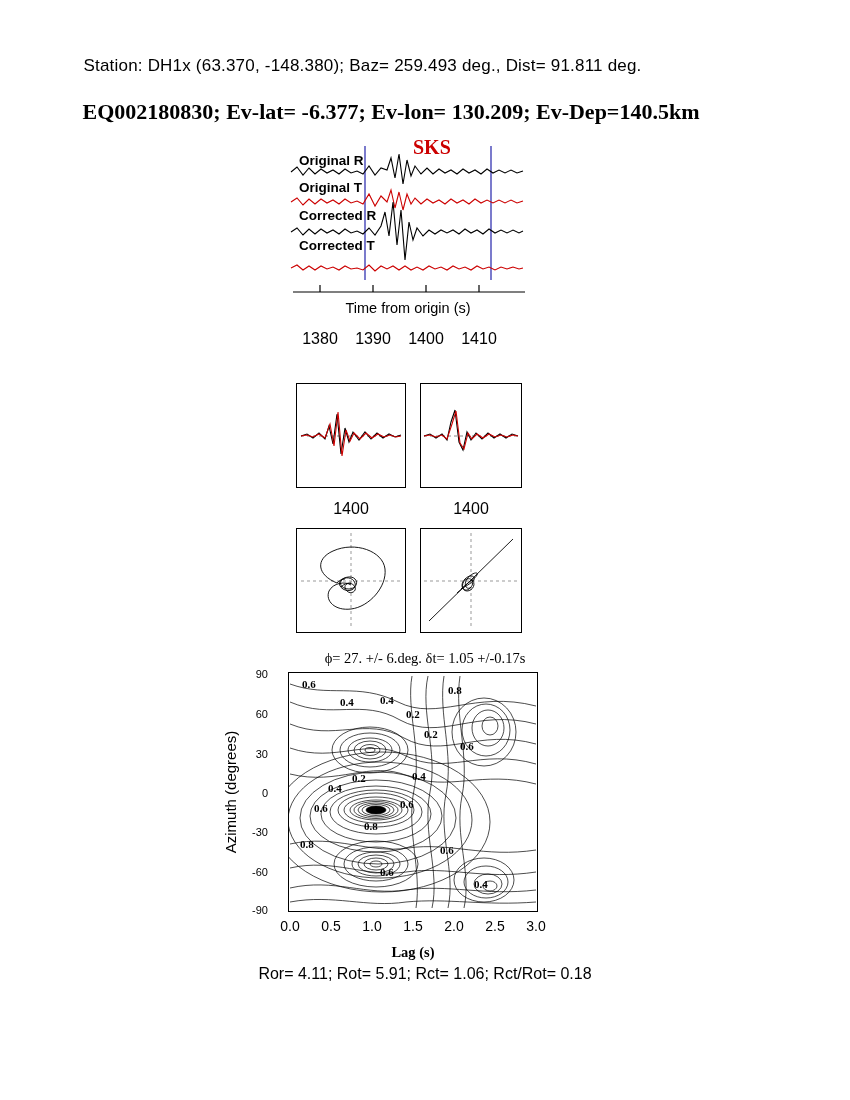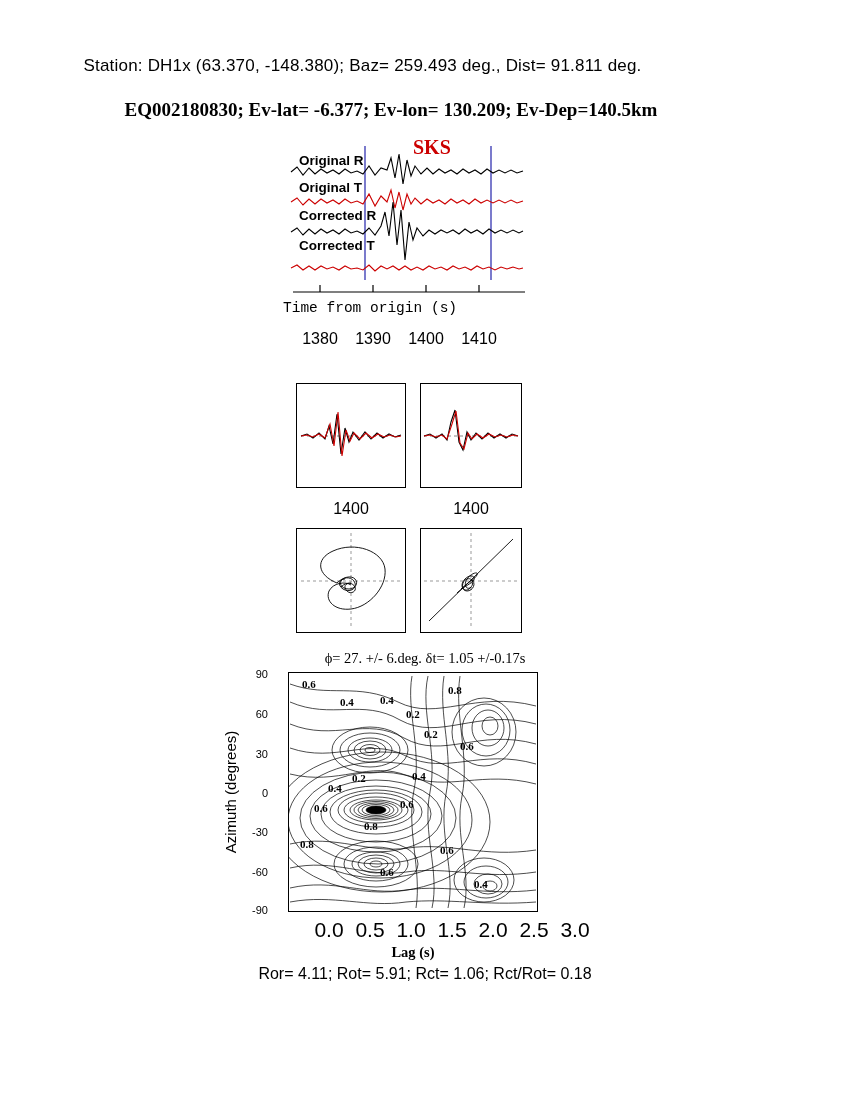--- a/index.html
+++ b/index.html
@@ -34,21 +34,21 @@
     letter-spacing: 0.2px;
   }
   .header-line2 {
     position: absolute;
     top: 99px;
     left: 0;
     width: 782px;
     text-align: center;
     font-family: "Liberation Serif", serif;
     font-weight: bold;
-    font-size: 19px;
+    font-size: 22px;
   }
 
   
   .wave-panel {
     position: absolute;
     left: 283px;
     top: 140px;
     width: 250px;
     height: 215px;
   }
@@ -72,22 +72,22 @@
   }
   .tl1 { left: 16px;  top: 13px; }
   .tl2 { left: 16px;  top: 40px; }
   .tl3 { left: 16px;  top: 68px; }
   .tl4 { left: 16px;  top: 98px; }
 
   .time-axis-label {
     position: absolute;
     left: 0; top: 160px;
     width: 250px;
-    text-align: left;
-    font-family: Liberation Mono, monospace;
+    text-align: center;
+    font-family: Liberation Sans, sans-serif;
     font-size: 14.5px;
   }
   .tick-labels {
     position: absolute;
     left: 0;
     top: 190px;
     width: 250px;
     font-family: "Liberation Sans", sans-serif;
     font-size: 16px;
   }
@@ -147,23 +147,22 @@
     right: 254px;
     font-family: "Liberation Sans", sans-serif;
     font-size: 11px;
     white-space: nowrap;
     transform: translateY(-50%);
   }
   .x-tick {
     position: absolute;
     top: 246px;
     font-family: "Liberation Sans", sans-serif;
-    font-size: 21px;
+    font-size: 14px;
     transform: translateX(-50%);
-    margin-left: 39px;
   }
   .ylabel {
     position: absolute;
     left: -58px;
     top: 120px;
     transform: translate(-50%, -50%) rotate(-90deg);
     font-family: "Liberation Sans", sans-serif;
     font-size: 15px;
     white-space: nowrap;
   }

